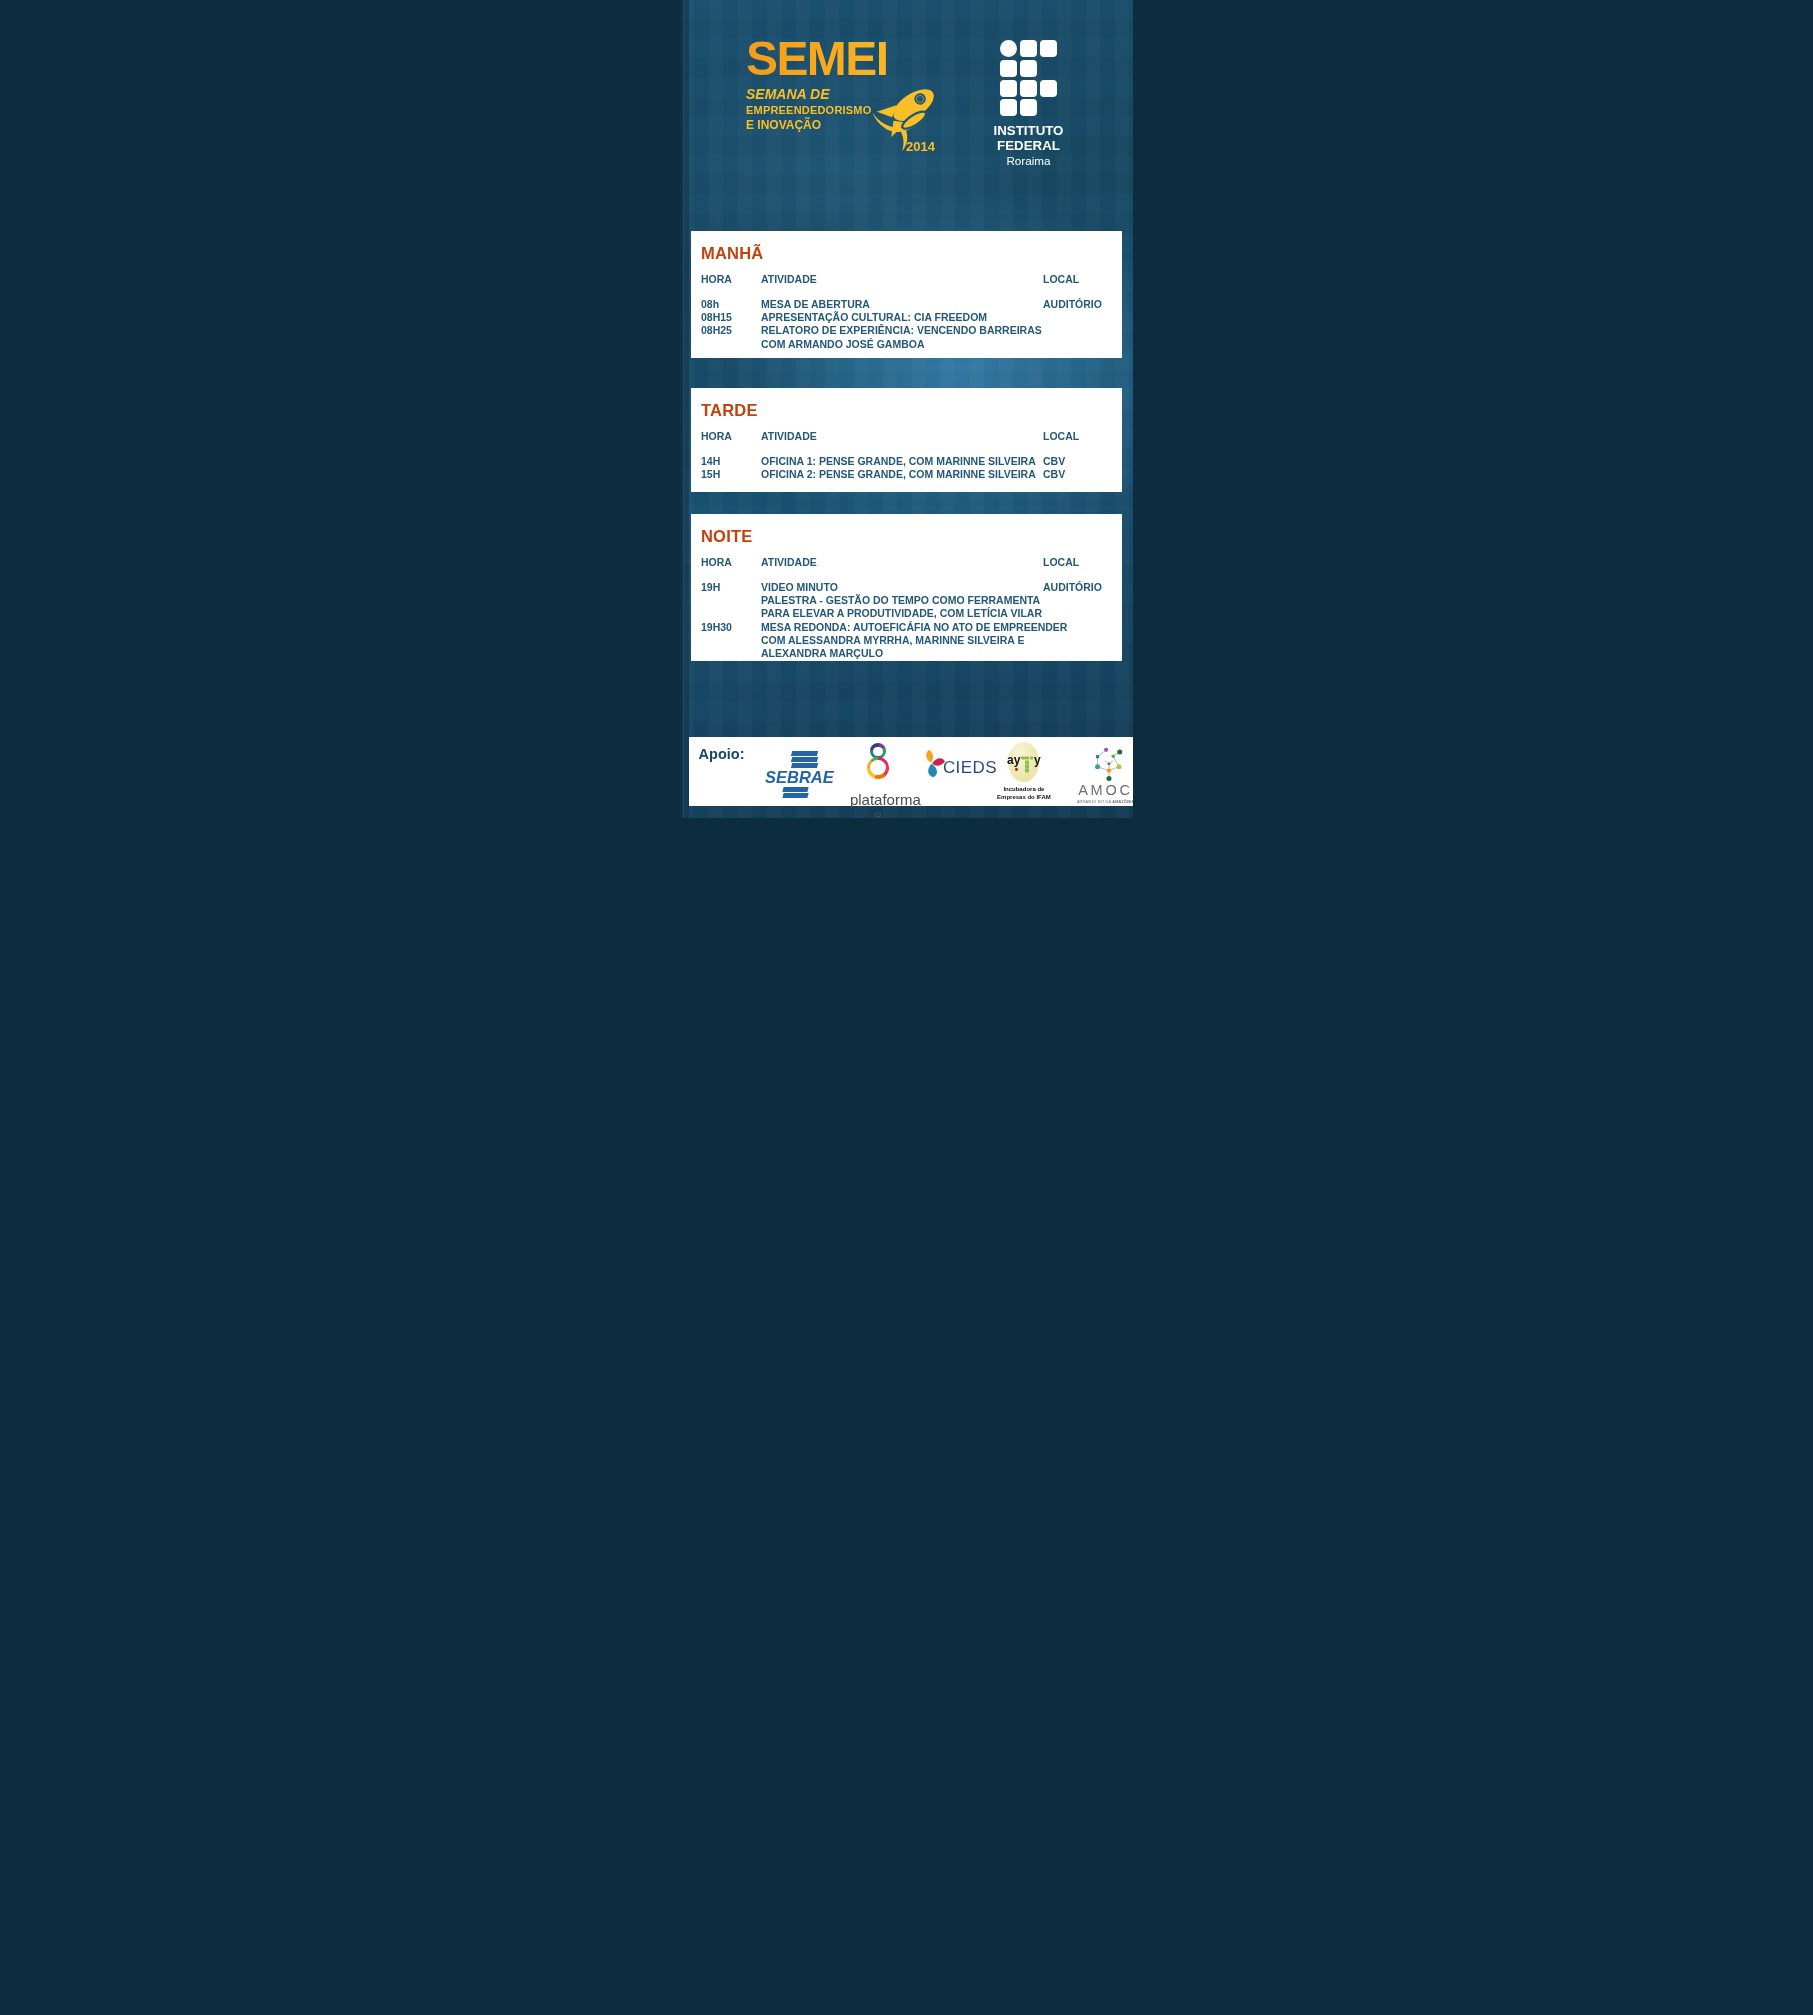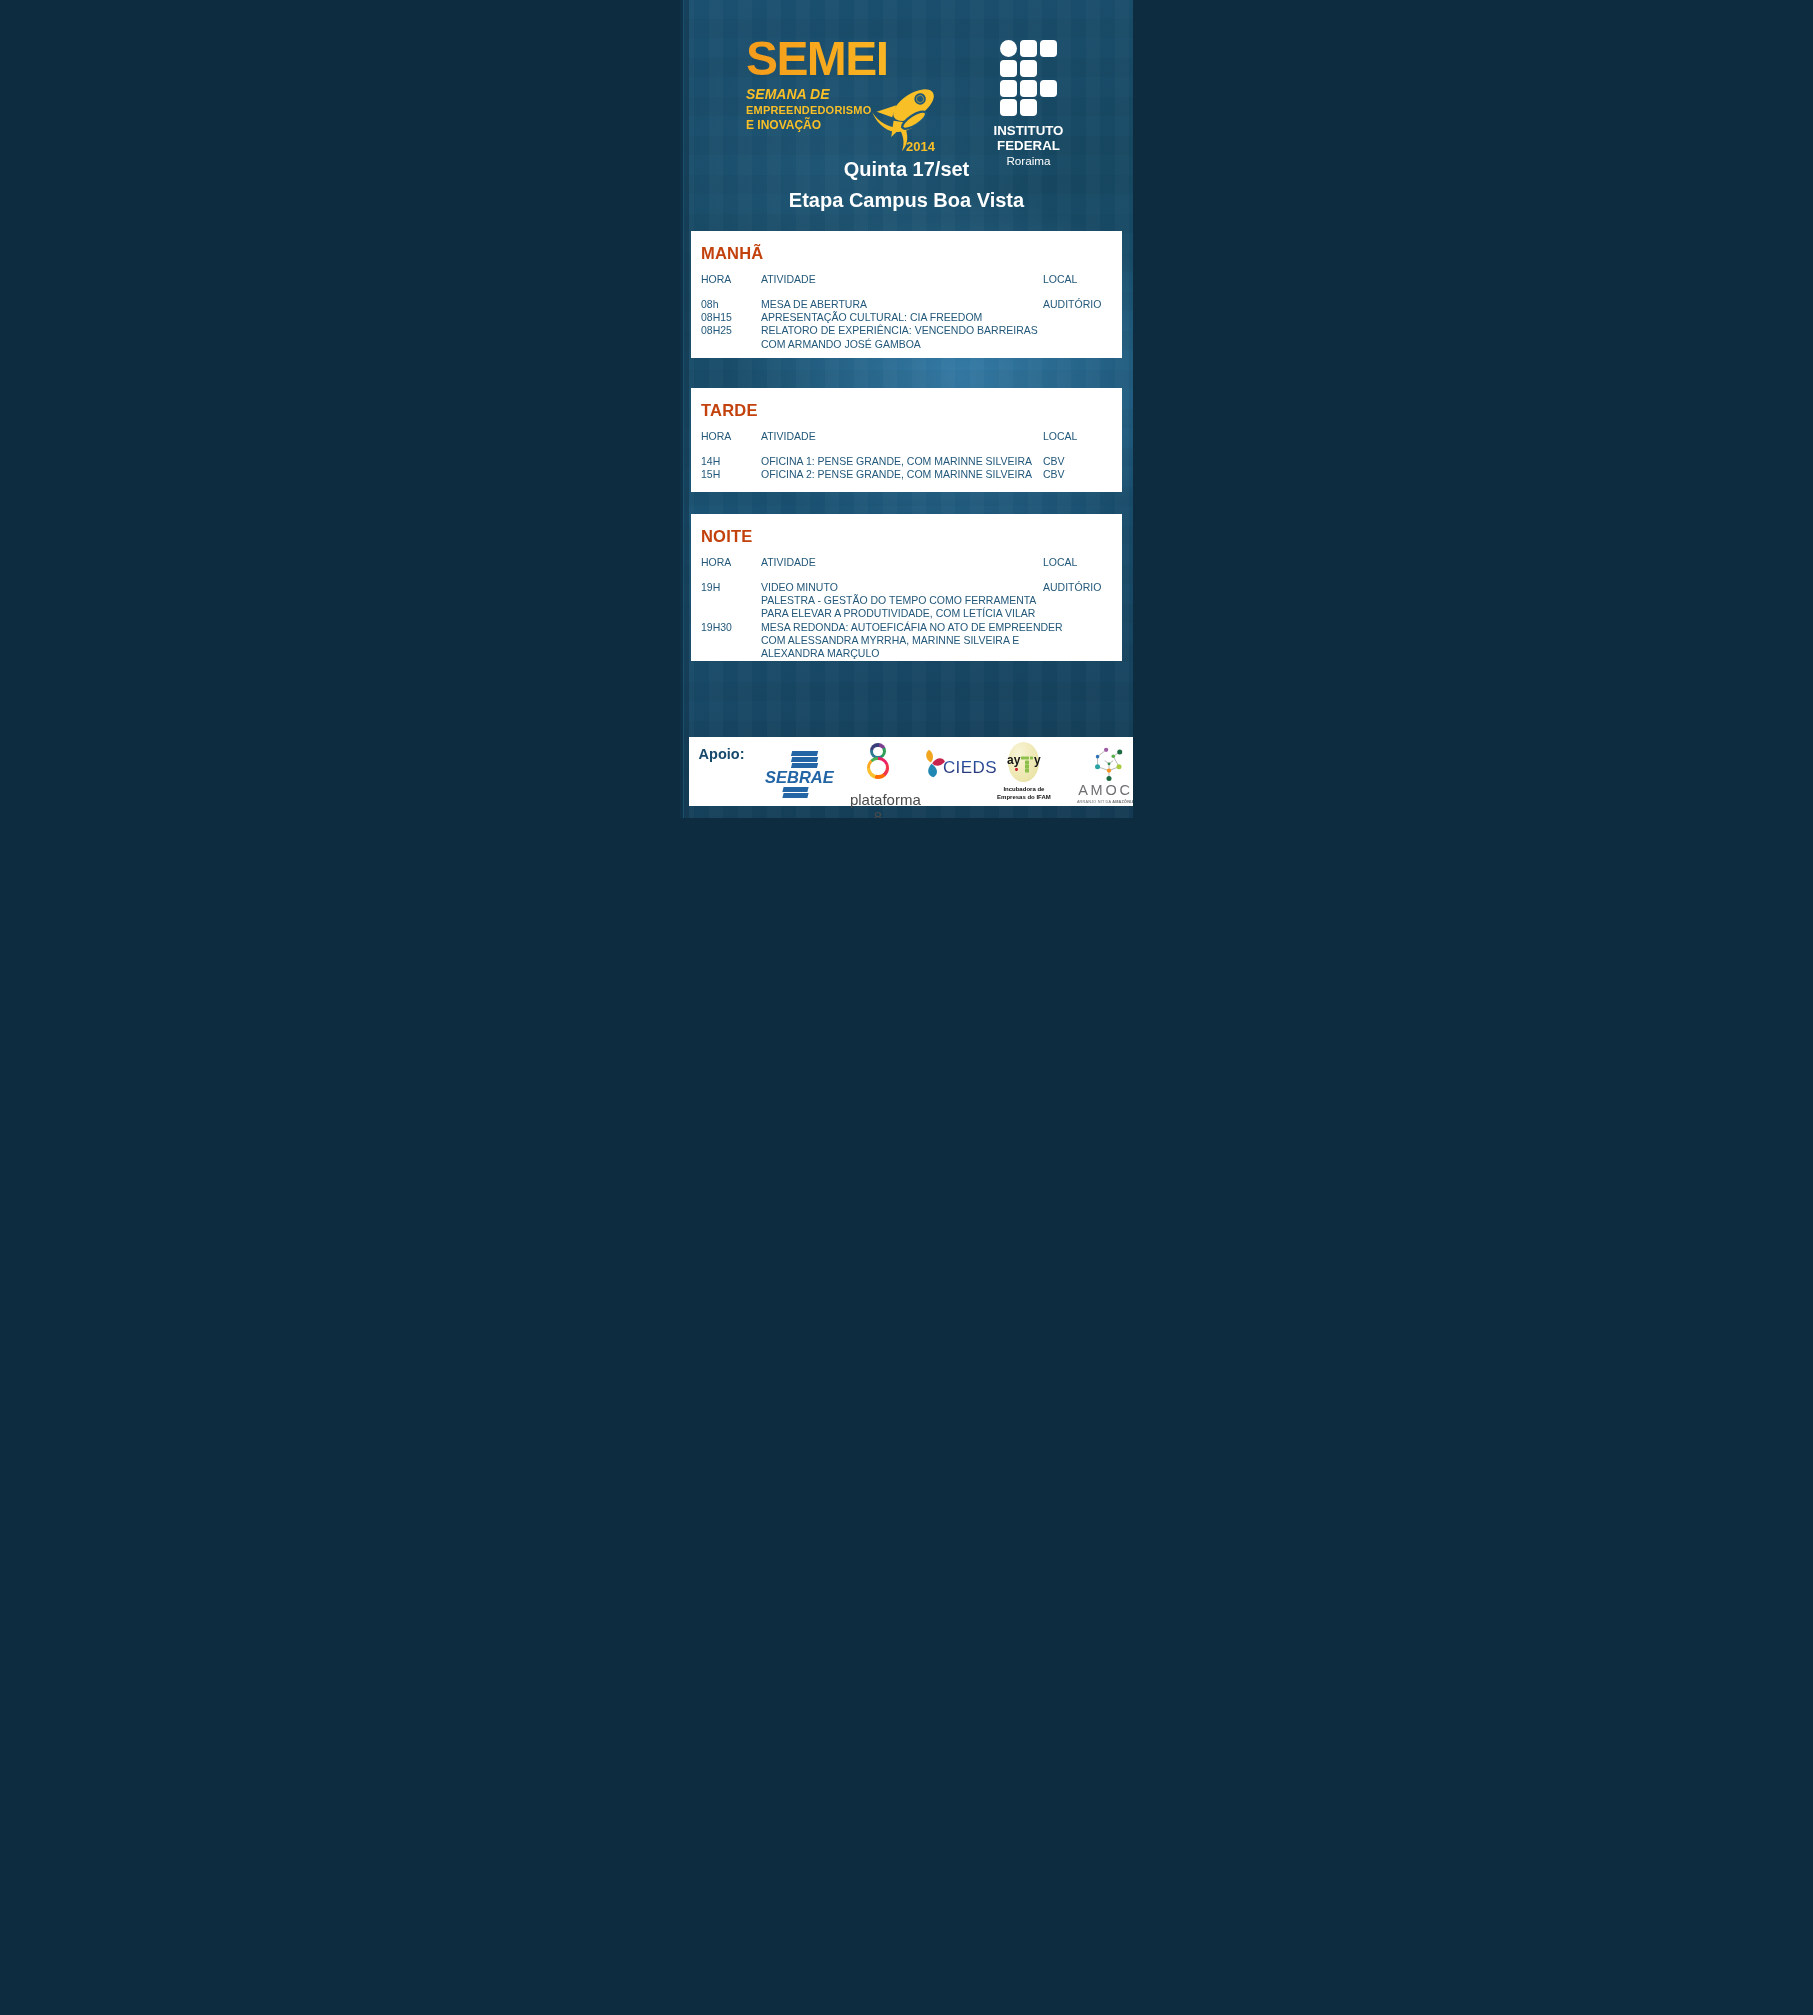--- a/index.html
+++ b/index.html
@@ -40,21 +40,21 @@
 
   
   .event-title{left:0;right:0;top:154px;text-align:center;color:#fff;font-size:20px;font-weight:700;line-height:1.56;letter-spacing:0;}
 
   
   .card{left:11.3px;width:411px;background:#fff;padding:13px 9.7px 0 9.7px;box-sizing:content-box;}
   .card-manha{top:231px;height:114px;}
   .card-tarde{top:388px;height:91px;}
   .card-noite{top:514px;height:134px;}
   .card h2{margin:0;font-size:16.5px;font-weight:700;color:#c2410c;letter-spacing:0.2px;}
-  .thead,.trow{display:grid;grid-template-columns:60px 1fr 69px;column-gap:0;color:#23587a;font-size:10.5px;}
+  .thead,.trow{display:grid;grid-template-columns:60px 1fr 69px;column-gap:0;color:#23587a;font-size:10.5px;font-weight:bold;}
   .thead{margin-top:9.7px;}
   .rows{margin-top:13px;}
   .trow{line-height:13.3px;}
   .trow span{white-space:nowrap;overflow:visible;}
 
   
   .footer{left:8.9px;right:0;top:737px;height:69px;background:#fff;}
   .apoio{left:9.7px;top:8.9px;font-size:14.5px;font-weight:700;color:#17496b;}
   .sponsor{position:absolute;text-align:center;}
 
@@ -133,24 +133,20 @@
         <i></i>
       <i></i>
         <i></i>
         <i class="empty"></i>
     </div>
     <div class="if-l1">INSTITUTO</div>
     <div class="if-l2">FEDERAL</div>
     <div class="if-l3">Roraima</div>
   </div>
 
-  <div class="abs event-title">
-    <div>Quinta 17/set</div>
-    <div>Etapa Campus Boa Vista</div>
-  </div>
 
   <div class="abs card card-manha">
     <h2>MANHÃ</h2>
     <div class="thead">
       <span>HORA</span>
       <span>ATIVIDADE</span>
       <span>LOCAL</span>
     </div>
     <div class="rows">
       <div class="trow">

